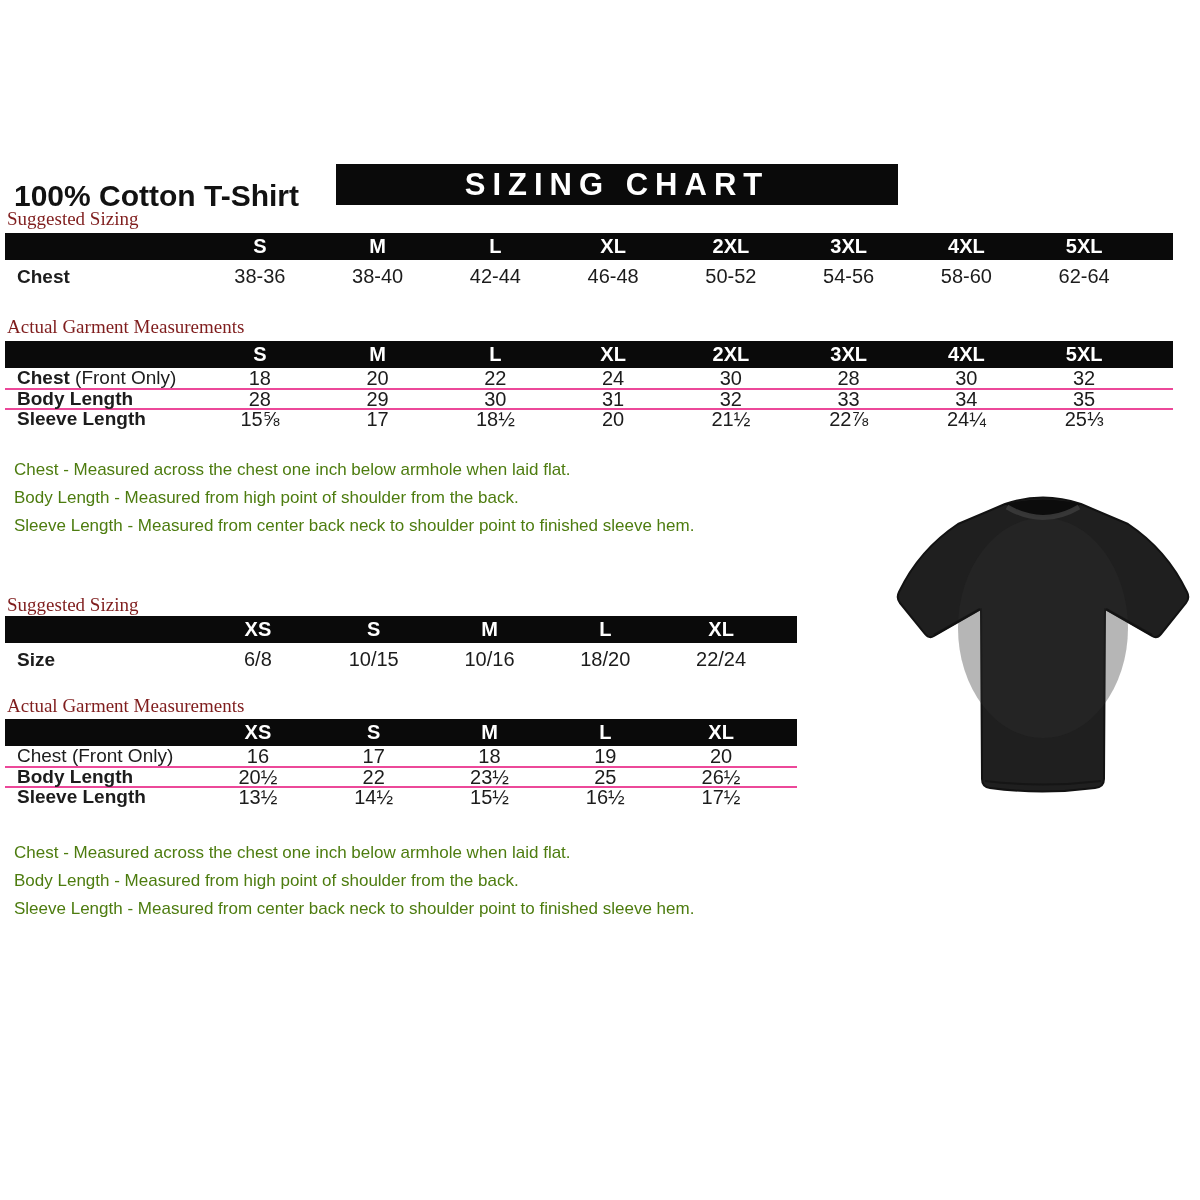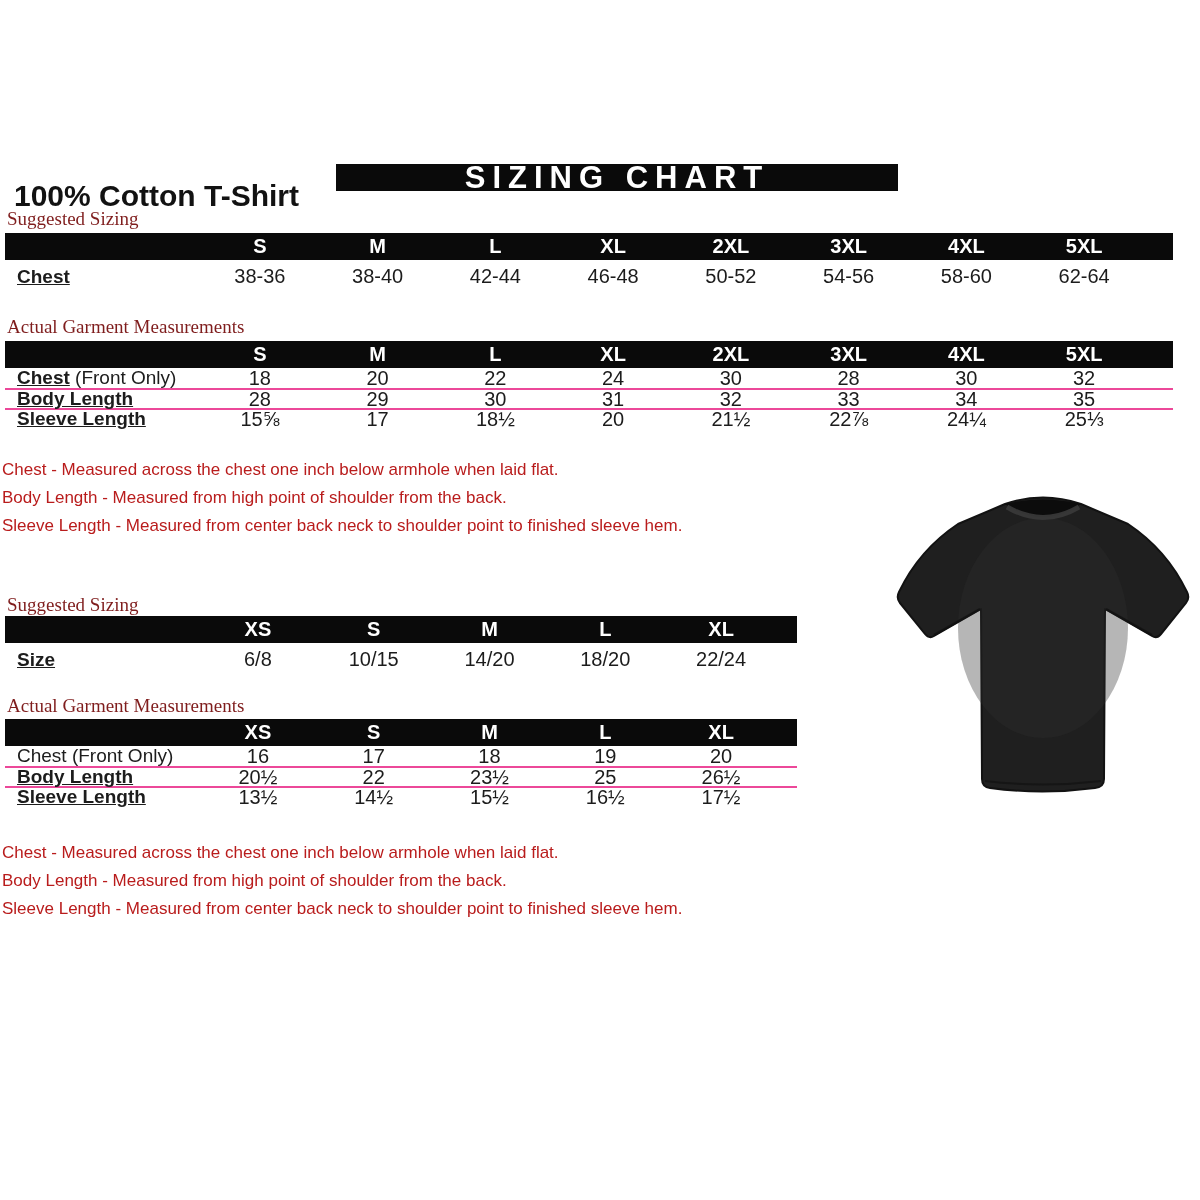--- a/index.html
+++ b/index.html
@@ -3,40 +3,40 @@
 <meta charset="utf-8">
 <style>
   html,body{margin:0;padding:0;background:#fff;}
   .page{position:relative;width:1200px;height:1200px;background:#ffffff;overflow:hidden;
         font-family:"Liberation Sans", sans-serif;color:#161616;}
 
   .title{position:absolute;font-weight:700;font-size:30px;color:#121212;white-space:nowrap;}
   .title-adult{left:14px;top:166px;margin-top:13px;}
   .title-youth{left:3px;top:549px;}
 
-  .banner{position:absolute;left:336px;top:164px;width:562px;height:27px;background:#0a0a0a;
+  .banner{position:absolute;left:336px;top:164px;width:562px;height:41px;background:#0a0a0a;
           display:flex;align-items:center;justify-content:center;}
   .banner span{color:#ffffff;font-weight:700;font-size:31px;letter-spacing:7px;white-space:nowrap;}
 
   .sec-label{position:absolute;left:7px;font-size:19px;color:#7f1d1d;white-space:nowrap;font-family:Liberation Serif, serif;}
 
   .sz-table{position:absolute;left:5px;}
   .sz-adult{width:1168px;--labelw:196px;--padr:30px;}
   .sz-youth{width:792px;--labelw:195px;--padr:18px;}
   .t-row{display:flex;align-items:center;padding-right:var(--padr);box-sizing:border-box;}
   .t-head{background:#0a0a0a;height:27px;}
   .t-head .t-cell{color:#ffffff;font-weight:700;font-size:20px;}
   .t-cell{flex:1;text-align:center;font-size:20px;color:#1c1c1c;white-space:nowrap;}
   .t-label{flex:0 0 var(--labelw);text-align:left;padding-left:12px;font-size:19px;box-sizing:border-box;}
-  .lbl-bold{font-weight:700;text-decoration:underline;}
+  .lbl-bold{font-weight:700;}
   .suggested .t-datarow{height:33px;}
   .measure .t-datarow{height:20px;}
   .measure .t-datarow + .t-datarow{border-top:2px solid #ec4899;}
 
-  .notes{position:absolute;left:2px;font-size:17px;line-height:28px;color:#b91c1c;}
+  .notes{position:absolute;left:14px;font-size:17px;line-height:28px;color:#4d7c0f;}
   .notes div{white-space:nowrap;}
 
   .tshirt-wrap{position:absolute;left:888px;top:478px;width:310px;height:330px;}
   .tshirt-wrap svg{width:100%;height:100%;display:block;}
 </style>
 </head>
 <body>
 
 <div class="page">
 
@@ -134,21 +134,21 @@
         <div class="t-cell">XS</div>
         <div class="t-cell">S</div>
         <div class="t-cell">M</div>
         <div class="t-cell">L</div>
         <div class="t-cell">XL</div>
       </div>
       <div class="t-row t-datarow">
         <div class="t-cell t-label"><span class="lbl-bold">Size</span></div>
         <div class="t-cell">6/8</div>
         <div class="t-cell">10/15</div>
-        <div class="t-cell">14/20</div>
+        <div class="t-cell">10/16</div>
         <div class="t-cell">18/20</div>
         <div class="t-cell">22/24</div>
       </div>
     </div>
 
   <div class="sec-label" style="top:695px">Actual Garment Measurements</div>
   <div class="sz-table sz-youth measure" style="top:719px">
       <div class="t-row t-head">
         <div class="t-cell t-label"></div>
         <div class="t-cell">XS</div>

